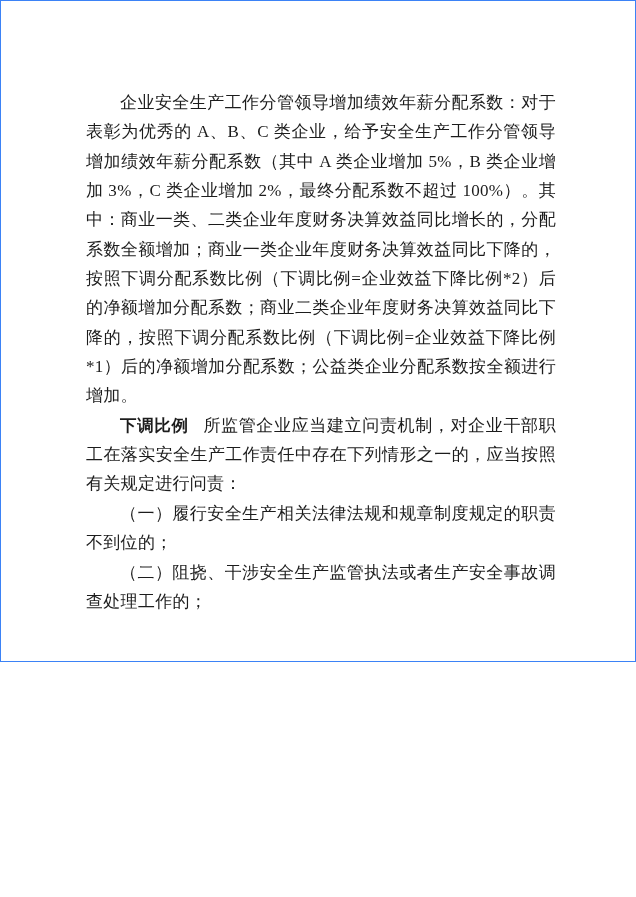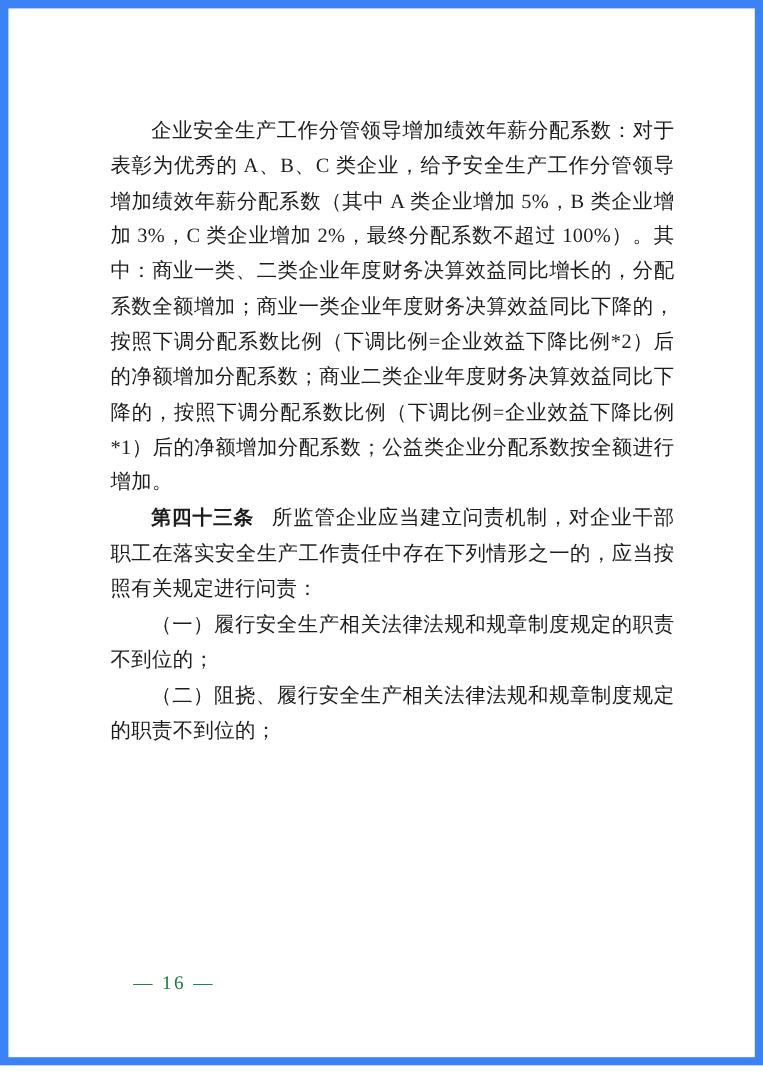--- a/index.html
+++ b/index.html
@@ -3,24 +3,24 @@
 <meta charset="utf-8">
 <style>
   html, body {
     margin: 0;
     padding: 0;
     background: #ffffff;
   }
   .page {
     position: relative;
     width: 636px;
-    height: 888px;
+    height: 662px;
     box-sizing: border-box;
     background: #ffffff;
-    border: 7px solid #3b82f6;
+    border: 1px solid #3b82f6;
     overflow: hidden;
     font-family: "Liberation Serif", "DejaVu Serif", serif;
     color: #1c1c1c;
   }
   .content {
     position: absolute;
     left: 85px;
     top: 87px;
     width: 470px;
   }
@@ -52,25 +52,25 @@
   }
 </style>
 </head>
 <body>
 
 <div class="page">
   <div class="content">
 
     <p>企业安全生产工作分管领导增加绩效年薪分配系数：对于表彰为优秀的 A、B、C 类企业，给予安全生产工作分管领导增加绩效年薪分配系数（其中 A 类企业增加 5%，B 类企业增加 3%，C 类企业增加 2%，最终分配系数不超过 100%）。其中：商业一类、二类企业年度财务决算效益同比增长的，分配系数全额增加；商业一类企业年度财务决算效益同比下降的，按照下调分配系数比例（下调比例=企业效益下降比例*2）后的净额增加分配系数；商业二类企业年度财务决算效益同比下降的，按照下调分配系数比例（下调比例=企业效益下降比例*1）后的净额增加分配系数；公益类企业分配系数按全额进行增加。</p>
 
-    <p><span class="article-head">第四十三条</span><span>所监管企业应当建立问责机制，对企业干部职工在落实安全生产工作责任中存在下列情形之一的，应当按照有关规定进行问责：</span></p>
+    <p><span class="article-head">下调比例</span><span>所监管企业应当建立问责机制，对企业干部职工在落实安全生产工作责任中存在下列情形之一的，应当按照有关规定进行问责：</span></p>
 
     <p>（一）履行安全生产相关法律法规和规章制度规定的职责不到位的；</p>
 
-    <p>（二）阻挠、履行安全生产相关法律法规和规章制度规定的职责不到位的；</p>
+    <p>（二）阻挠、干涉安全生产监管执法或者生产安全事故调查处理工作的；</p>
 
 
 
 
 
 
   </div>
 
   <div class="footer">— 16 —</div>
 </div>

